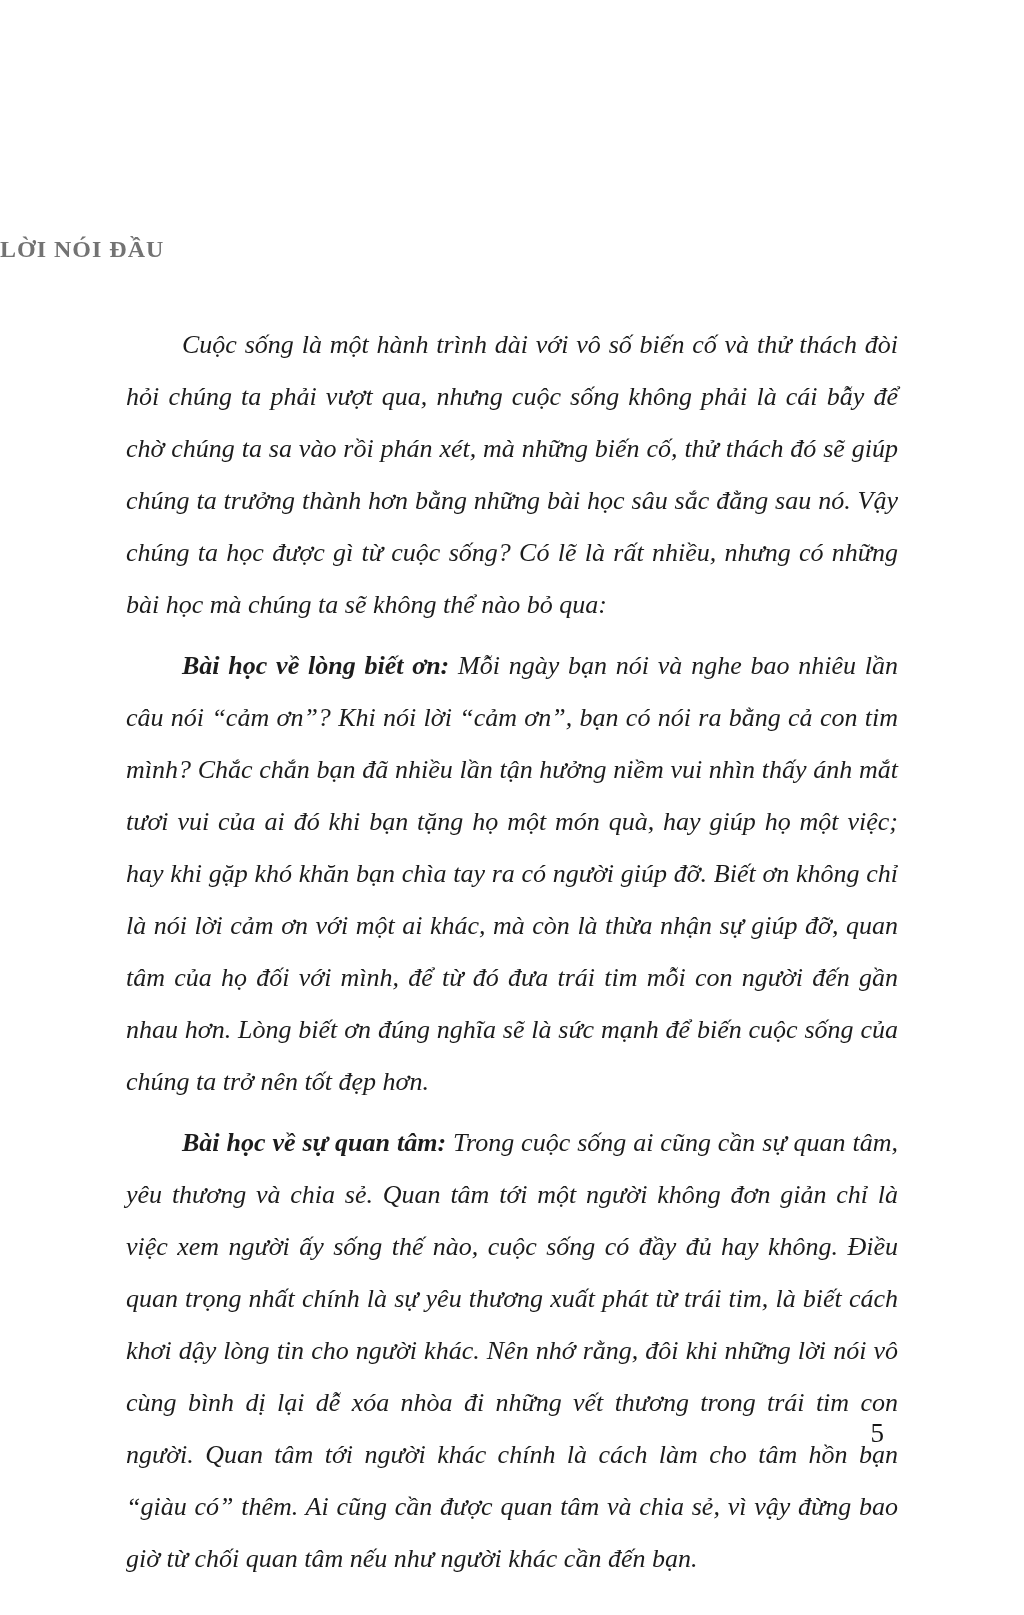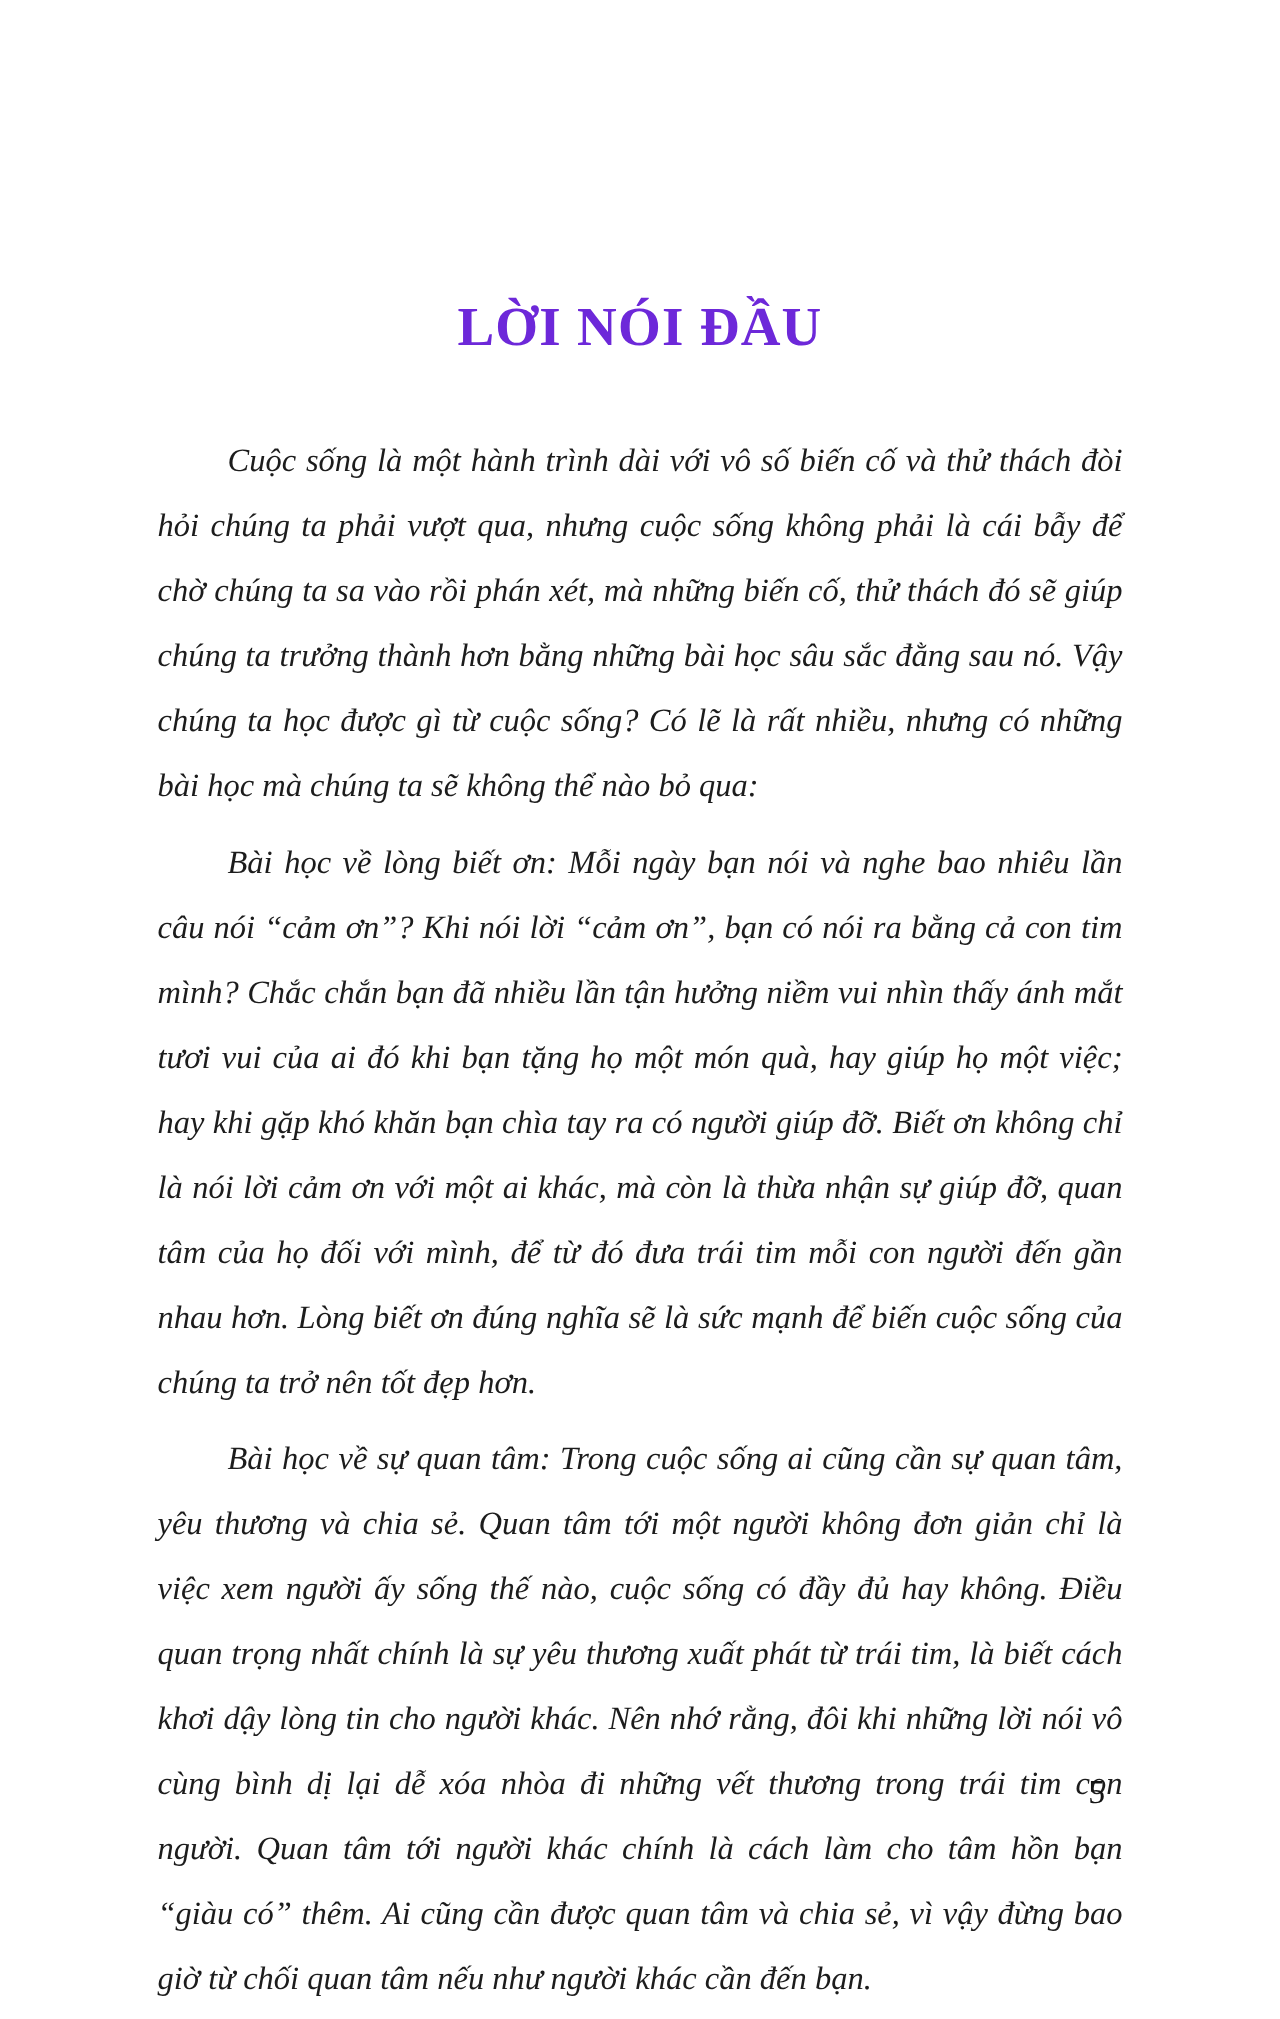--- a/index.html
+++ b/index.html
@@ -15,42 +15,42 @@
     color: #1c1c1c;
     overflow: hidden;
   }
   .page {
     position: absolute;
     inset: 0;
   }
   .title {
     margin: 0;
     padding-top: 236px;
-    text-align: center;
-    font-size: 44px;
+    text-align: left;
+    font-size: 24px;
     font-weight: bold;
     letter-spacing: 1px;
-    color: #6d28d9;
+    color: #737373;
     font-family: "Liberation Serif", "DejaVu Serif", serif;
   }
   .content {
     width: 772px;
     margin: 56px auto 0 auto;
   }
   .para {
     margin: 0 0 9px 0;
     font-style: italic;
     font-size: 26px;
     line-height: 52px;
     text-align: justify;
     text-indent: 56px;
     color: #1c1c1c;
   }
   .lead {
-    font-weight: normal;
+    font-weight: bold;
   }
   .page-number {
     position: absolute;
     right: 140px;
     bottom: 166px;
     font-size: 27px;
     color: #141414;
     font-style: normal;
   }
 </style>

